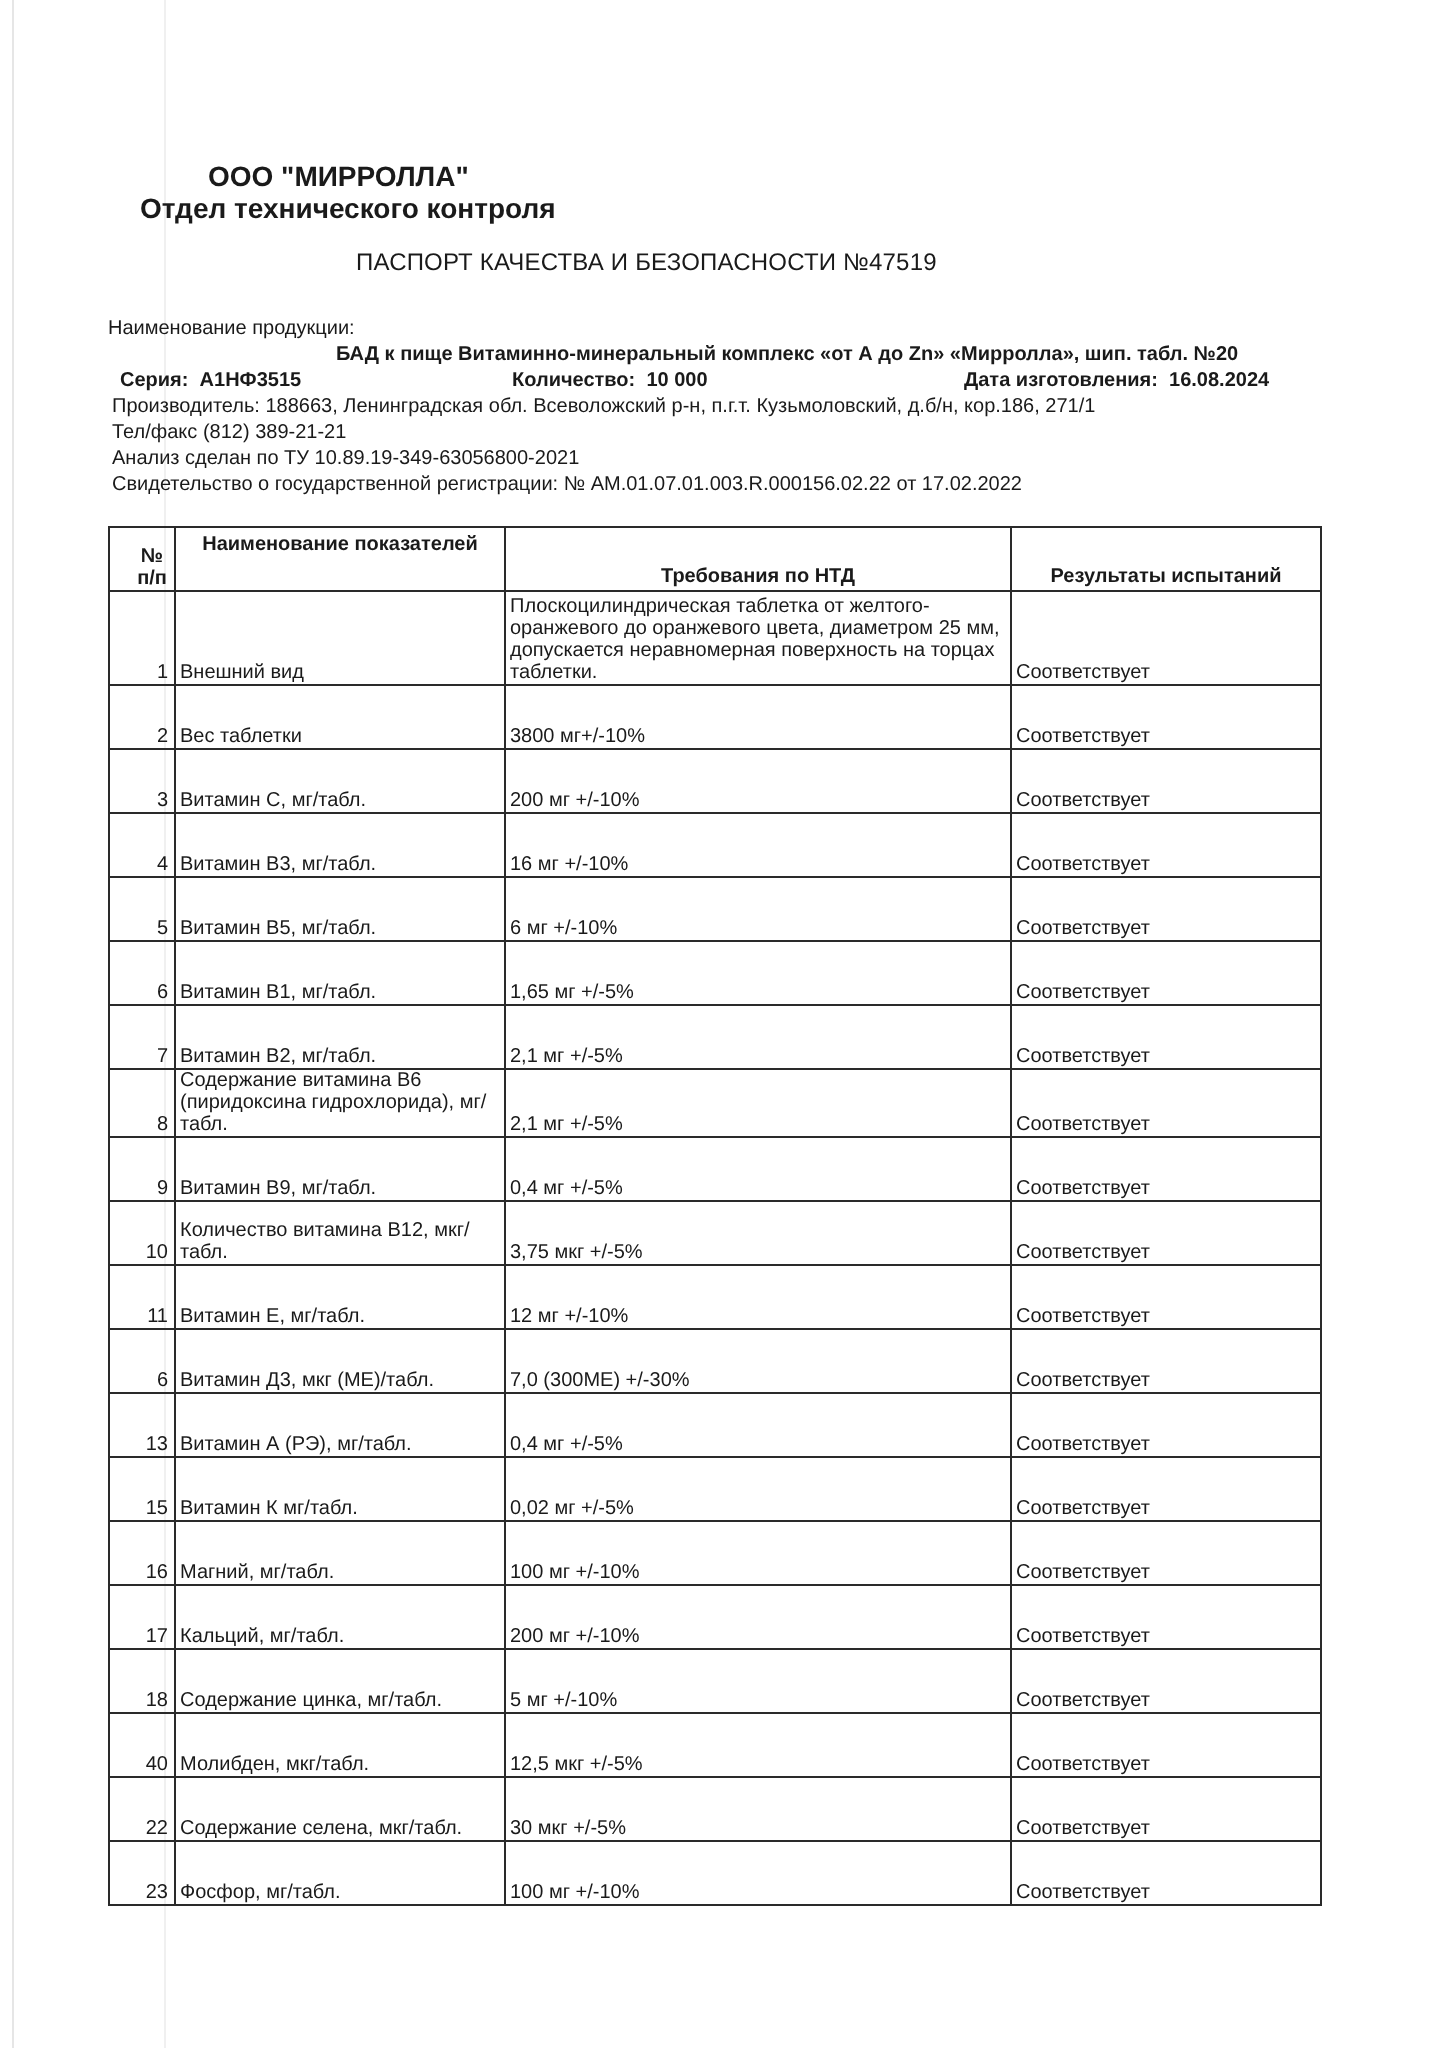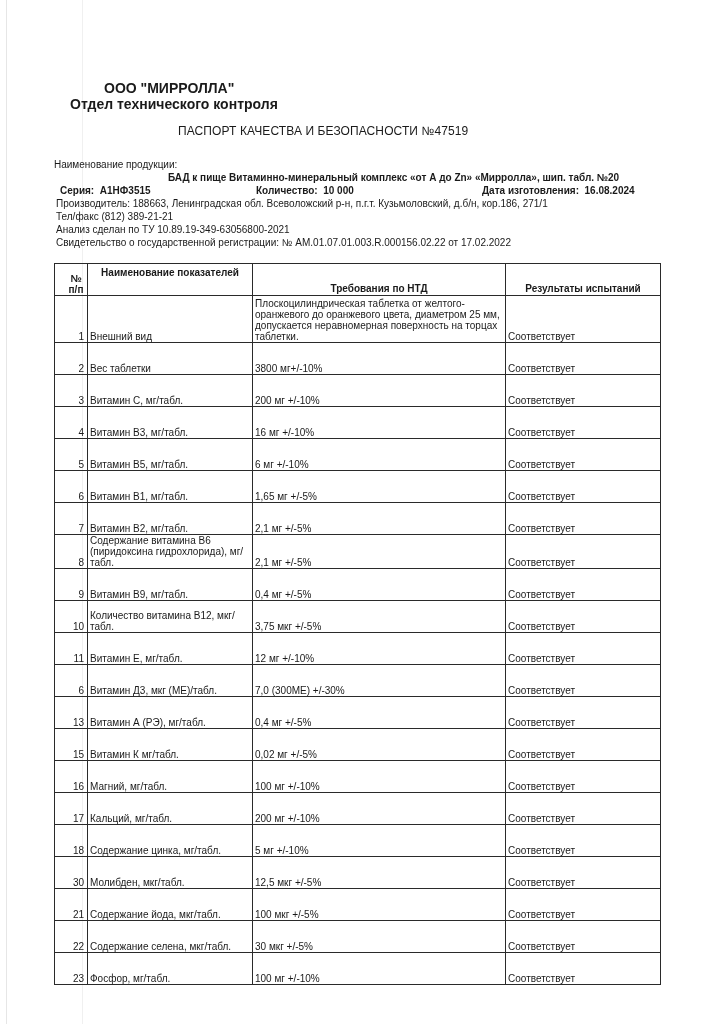--- a/index.html
+++ b/index.html
@@ -169,29 +169,23 @@
     <td class="wrap">200 мг +/-10%</td>
     <td>Соответствует</td>
   </tr>
       <tr class="r">
     <td class="num">18</td>
     <td class="wrap">Содержание цинка, мг/табл.</td>
     <td class="wrap">5 мг +/-10%</td>
     <td>Соответствует</td>
   </tr>
       <tr class="r">
-    <td class="num">30</td>
+    <td class="num">40</td>
     <td class="wrap">Молибден, мкг/табл.</td>
     <td class="wrap">12,5 мкг +/-5%</td>
-    <td>Соответствует</td>
-  </tr>
-      <tr class="r">
-    <td class="num">21</td>
-    <td class="wrap">Содержание йода, мкг/табл.</td>
-    <td class="wrap">100 мкг +/-5%</td>
     <td>Соответствует</td>
   </tr>
       <tr class="r">
     <td class="num">22</td>
     <td class="wrap">Содержание селена, мкг/табл.</td>
     <td class="wrap">30 мкг +/-5%</td>
     <td>Соответствует</td>
   </tr>
       <tr class="r">
     <td class="num">23</td>

